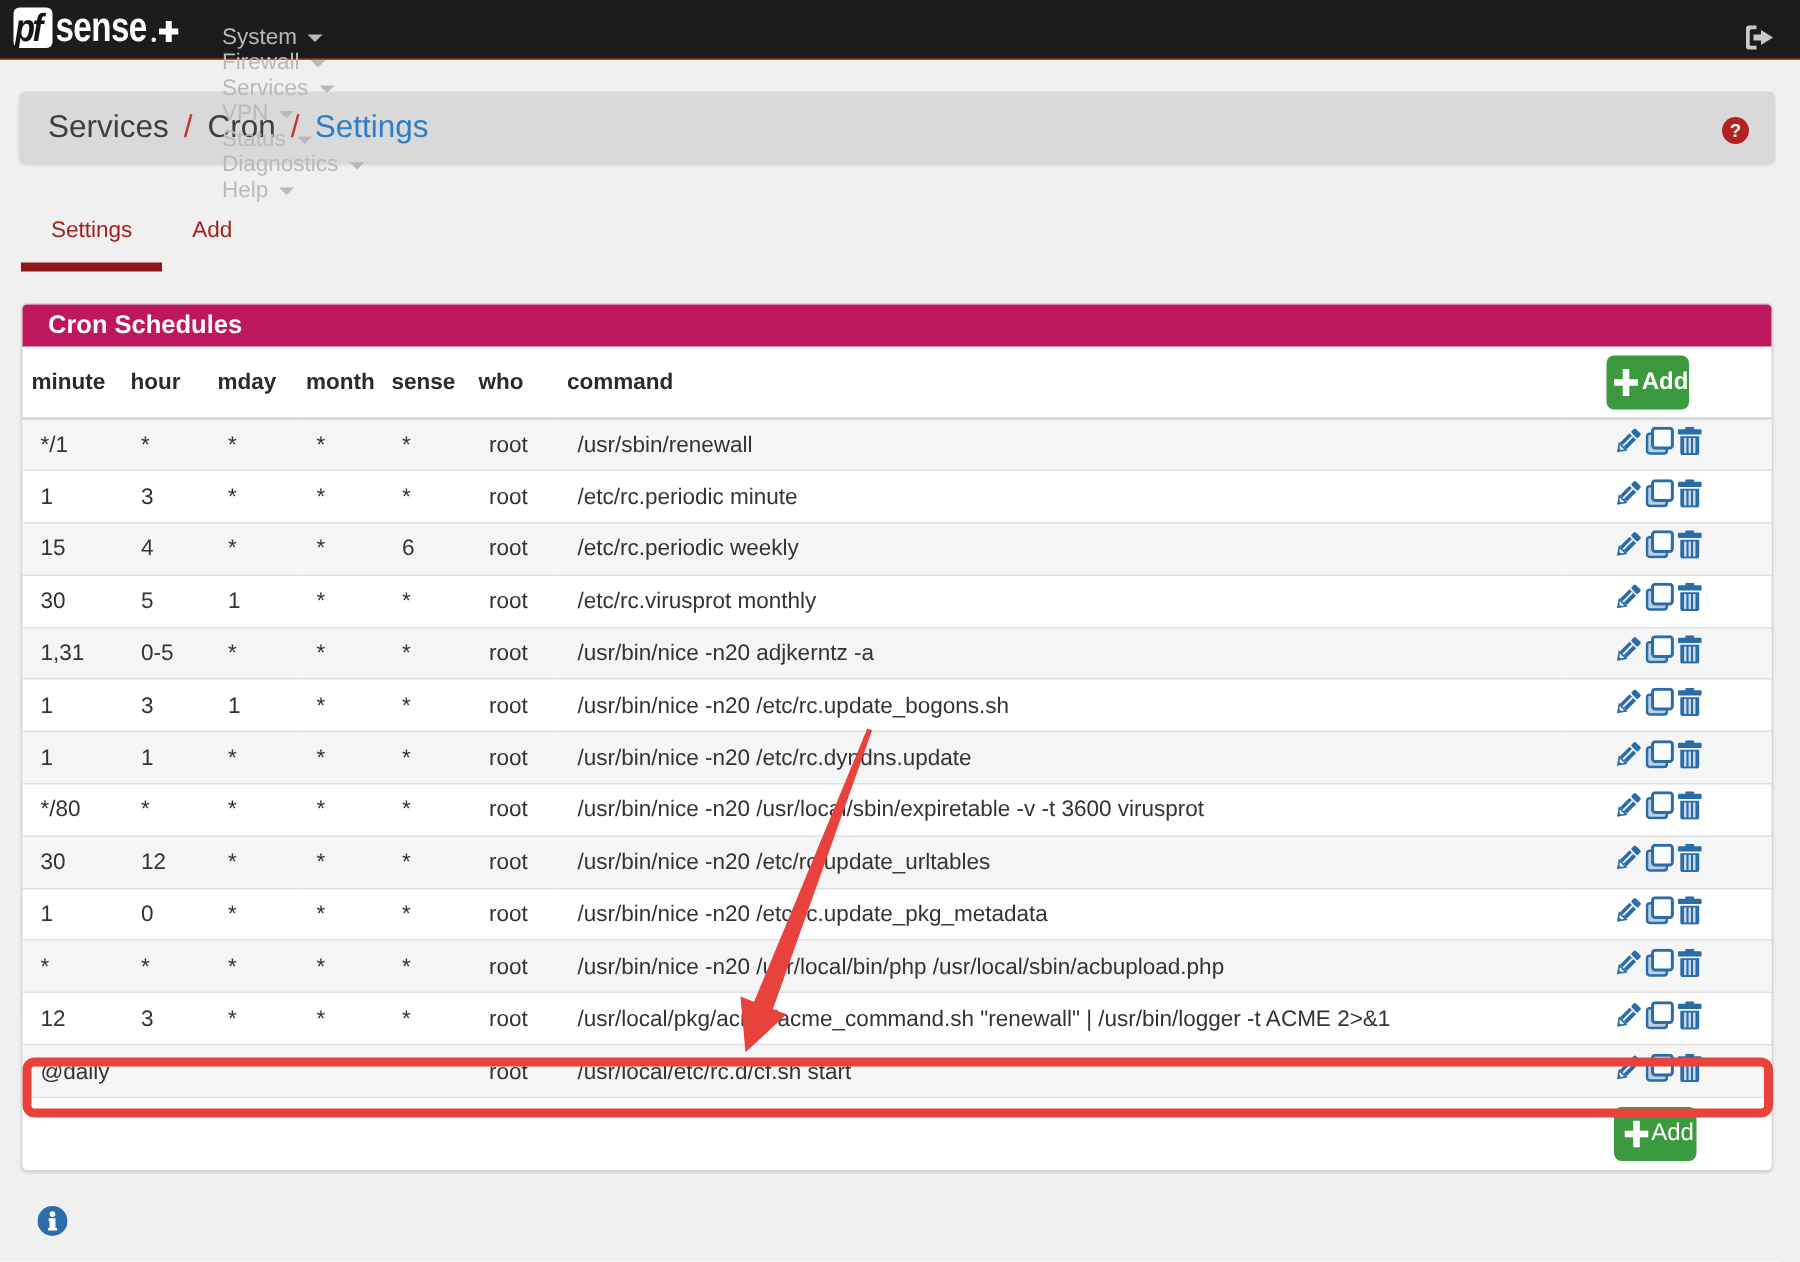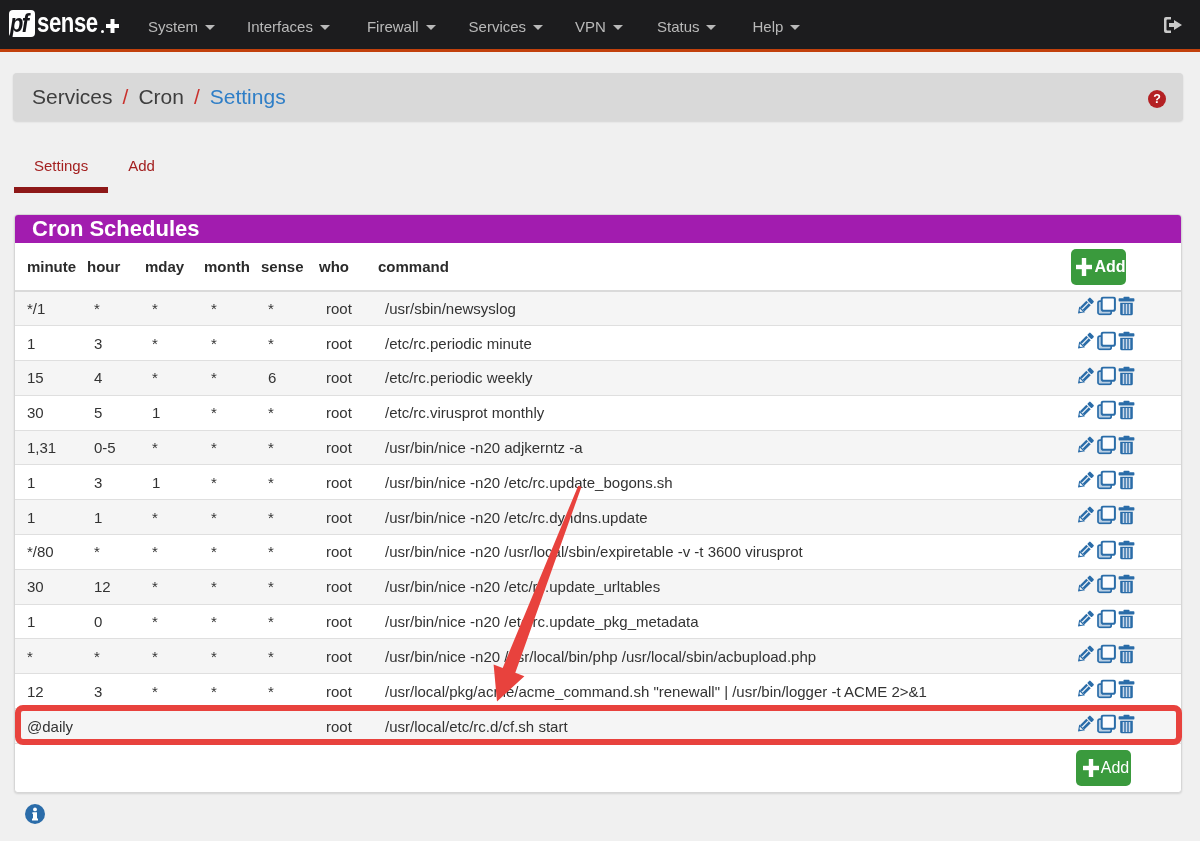--- a/index.html
+++ b/index.html
@@ -6,36 +6,36 @@
 * { box-sizing: border-box; margin: 0; padding: 0; }
 html,body { width:1200px; height:841px; overflow:hidden; }
 body {
   background:#f0f0f0;
   font-family:"Liberation Sans", sans-serif;
   color:#333;
   position:relative;
 }
 
 .navbar {
-  height:52px; background:#1c1c1e; border-bottom:3px solid #c2410c;
+  height:40px; background:#1c1c1e; border-bottom:1px solid #c2410c;
   display:flex; align-items:center; padding-left:9px;
 }
 .brand { display:flex; align-items:center; }
 .logobox {
   width:26px; height:27px; background:#fff; border-radius:4px;
   margin-top:-2px; position:relative;
 }
 .logobox span {
   position:absolute; left:1px; top:-2px;
   font-style:italic; font-weight:bold; font-size:26px; color:#16161a;
   letter-spacing:-2px; display:inline-block; transform:scaleX(0.84); transform-origin:left center;
 }
 .brandtext { color:#fff; font-weight:bold; font-size:28px; line-height:1; margin-top:-4px;
   display:inline-block; transform:scaleX(0.79); transform-origin:left center; letter-spacing:-0.5px; }
-.navmenu { display:flex; list-style:none; position:absolute; left:148px; top:0; height:52px; }
+.navmenu { display:flex; list-style:none; position:absolute; left:148px; top:16px; height:52px;flex-direction:column; }
 .navmenu li { color:#b9b9b9; font-size:15px; display:flex; align-items:center; }
 .navmenu li.m1{margin-right:32px}.navmenu li.m2{margin-right:37px}.navmenu li.m3{margin-right:33px}
 .navmenu li.m4{margin-right:32px}.navmenu li.m5{margin-right:34px}.navmenu li.m6{margin-right:36px}
 .navmenu li.m7{margin-right:34px}
 .caret {
   display:inline-block; width:0; height:0; margin-left:7px; margin-top:2px;
   border-left:5px solid transparent; border-right:5px solid transparent;
   border-top:5px solid #b9b9b9;
 }
 .signout { position:absolute; right:17px; top:16px; }
@@ -53,33 +53,33 @@
 .tabs { display:flex; list-style:none; margin:29px 0 0 14px; }
 .tabs li { padding:0 20px; height:36.5px; line-height:32px; font-size:15px; color:#a31f1f; }
 .tabs li.on { border-bottom:6.5px solid #8e1818; height:43px; }
 
 .panel {
   margin:20.5px 14px 0 14px; width:1168px; background:#fff;
   border:1px solid #d6d6d6; border-radius:4px;
   box-shadow:0 1px 2px rgba(0,0,0,0.12);
 }
 .panel-heading {
-  background:#a21caf; color:#fff; font-weight:bold; font-size:22px;
+  background:#be185d; color:#fff; font-weight:bold; font-size:17px;
   height:28.5px; line-height:28.5px; padding-left:17px;
   border-radius:3px 3px 0 0;
 }
 table { border-collapse:collapse; width:100%; table-layout:fixed; }
 col.c1{width:67px} col.c2{width:58px} col.c3{width:59px} col.c4{width:57px}
 col.c5{width:58px} col.c6{width:59px} col.c7{width:auto} col.c8{width:140px}
 thead th {
   text-align:left; font-size:15px; font-weight:bold; color:#2b2b2b;
   height:47.8px; padding-left:5px; vertical-align:middle;
   border-bottom:2px solid #dadada;
 }
-thead th:first-child { padding-left:6px;text-align:center; }
+thead th:first-child { padding-left:6px; }
 thead th.actions { text-align:right; padding-right:55px; }
 tbody td {
   font-size:15px; color:#333; height:34.82px; padding-left:12px;
   vertical-align:middle; border-top:1px solid #dfdfdf;
 }
 tbody tr:first-child td { border-top:none; }
 tbody tr:nth-child(odd) { background:#f5f5f5; }
 tbody td.icons { text-align:right; padding-left:0; padding-right:46px; white-space:nowrap; }
 tbody td.icons svg { margin-left:2px; vertical-align:middle; transform:translateY(-2.5px); }
 .footrow {
@@ -114,25 +114,25 @@
       </div>
     <span class="brandtext" style="margin-left:2px;">sense</span>
     <span style="display:inline-block;width:3px;height:3px;border-radius:50%;background:#fff;margin:14px 0 0 -13px;"></span>
     <svg style="margin:3px 0 0 2px;" width="13" height="14" viewBox="0 0 13 14">
         <rect x="4.5" y="0" width="4" height="14" fill="#fff"></rect>
         <rect x="0" y="5" width="13" height="4" fill="#fff"></rect>
       </svg>
   </div>
   <ul class="navmenu">
     <li class="m1">System<span class="caret"></span></li>
-    <li class="m2">Interfaces<span class="caret"></span></li>
     <li class="m3">Firewall<span class="caret"></span></li>
     <li class="m4">Services<span class="caret"></span></li>
     <li class="m5">VPN<span class="caret"></span></li>
     <li class="m6">Status<span class="caret"></span></li>
+    <li class="m7">Diagnostics<span class="caret"></span></li>
     <li>Help<span class="caret"></span></li>
   </ul>
   <span class="signout">
     <svg width="20" height="18" viewBox="0 0 20 18">
       <path d="M8 1 L3 1 Q1 1 1 3 L1 15 Q1 17 3 17 L8 17 L8 14.5 L4.5 14.5 Q3.5 14.5 3.5 13.5 L3.5 4.5 Q3.5 3.5 4.5 3.5 L8 3.5 Z" fill="#c9c9c9"></path>
       <path d="M11 4 L11 7 L6 7 L6 11 L11 11 L11 14 L19 9 Z" fill="#c9c9c9"></path>
     </svg>
   </span>
 </div>
 
@@ -184,21 +184,21 @@
       </tr>
     </thead>
     <tbody id="tb">
         <tr>
           <td>*/1</td>
           <td>*</td>
           <td>*</td>
           <td>*</td>
           <td>*</td>
           <td>root</td>
-          <td>/usr/sbin/newsyslog</td>
+          <td>/usr/sbin/renewall</td>
           <td class="icons"><svg width="19" height="19" viewBox="0 0 19 19">
               <g transform="rotate(45 9.5 9.5)">
                 <rect x="6.4" y="0.2" width="6.2" height="3.9" rx="1" fill="#2a6ca8"></rect>
                 <rect x="6.4" y="5.2" width="6.2" height="9.0" fill="#2a6ca8"></rect>
                 <rect x="8.7" y="5.2" width="1.3" height="9.0" fill="#e9f0f7"></rect>
                 <path d="M6.4 14.8 L12.6 14.8 L9.5 19.2 Z" fill="none" stroke="#2a6ca8" stroke-width="1.1"></path>
                 <path d="M8.4 17.2 L10.6 17.2 L9.5 18.9 Z" fill="#2a6ca8"></path>
               </g>
             </svg><svg width="19" height="19" viewBox="0 0 19 19">
               <rect x="1" y="4.6" width="13.2" height="13.2" rx="1.8" fill="#b9cfe4" stroke="#2a6ca8" stroke-width="1.7"></rect>

